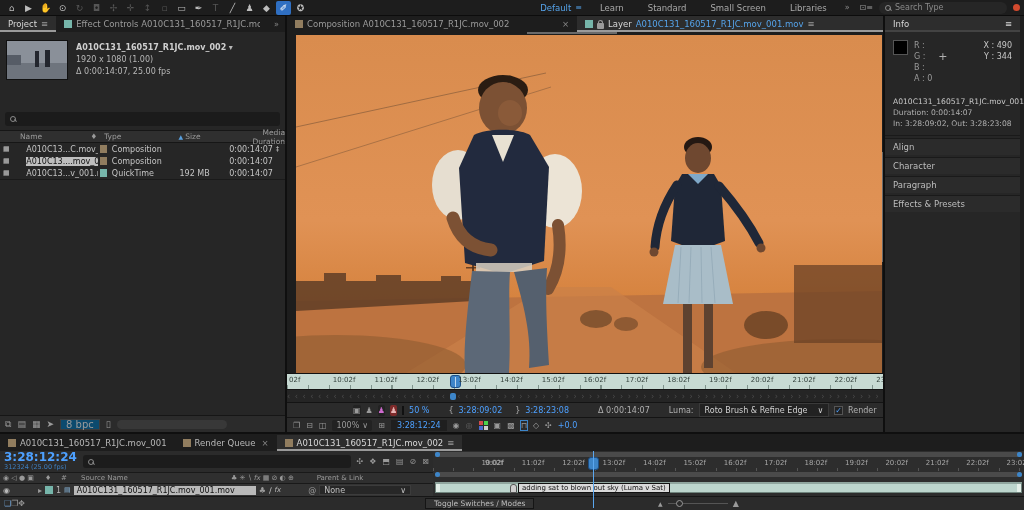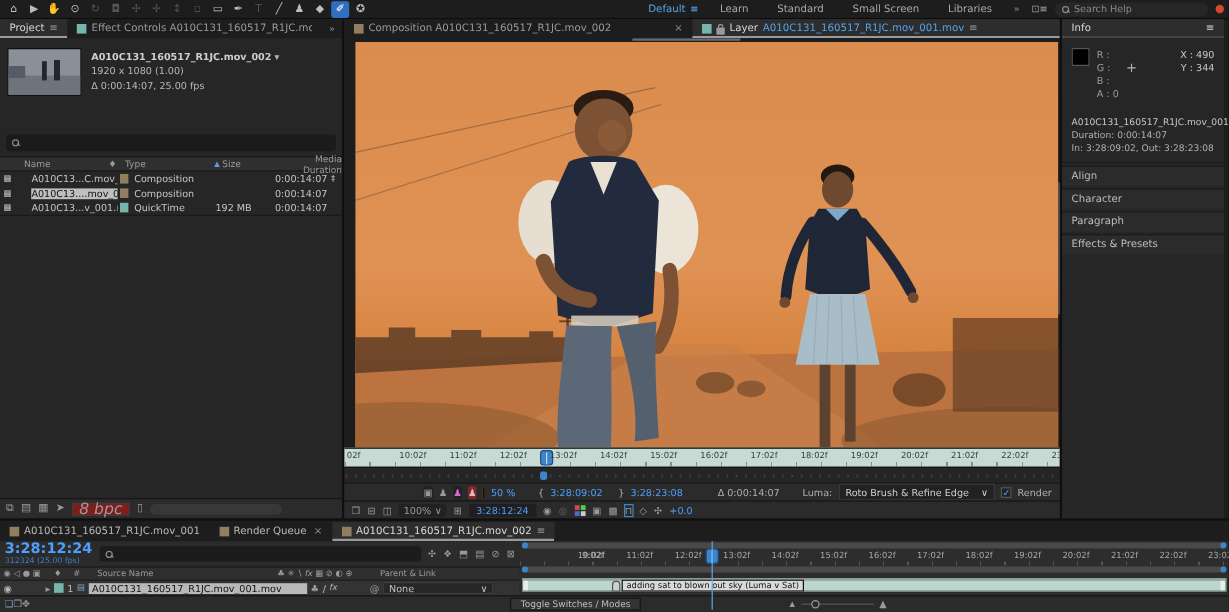--- a/index.html
+++ b/index.html
@@ -53,21 +53,21 @@
   .c-size { width:46px; }
   .c-dur { width:56px; text-align:right; }
   .prow { height:12px; display:flex; align-items:center; font-size:8px; color:#c4c4c4; }
   .prow .nm { width:78px; margin-left:14px; white-space:nowrap; overflow:hidden; }
   .prow.sel .nm { background:#bfbfbf; color:#111; }
   .prow .ric { width:10px; margin-left:3px; font-size:7px; }
   .lblsq { width:8px; height:8px; }
   .sortarrow { color:#58a0e0; font-size:6px; margin-right:2px; }
   #prj-fill { flex:1; background:#262626; border-top:1px solid #1a1a1a; }
   #prj-footer { height:17px; background:#2b2b2b; border-top:1px solid #161616; display:flex; align-items:center; gap:6px; padding:0 5px; color:#9a9a9a; }
-  #bpc { background:#7f1d1d; border:1px solid #3c3c3c; font-size:13px; padding:0 5px; height:11px; display:flex; align-items:center;font-style:italic; }
+  #bpc { background:#0c4a6e; border:1px solid #3c3c3c; font-size:10px; padding:0 5px; height:11px; display:flex; align-items:center; }
   #prj-progress { width:110px; height:9px; background:#383838; border-radius:5px; }
 
   
   #viewer { position:relative; height:341px; background:#1d1d1d; }
   #scene-wrap { position:absolute; left:9px; top:3px; width:586px; height:338px; background:#000; }
   #hthumb { position:absolute; left:240px; top:0; width:90px; height:2px; background:#6a6a6a; }
   #vthumb { position:absolute; right:0; top:120px; width:2px; height:110px; background:#6a6a6a; }
   #lruler { position:relative; height:16px; background:#c7dad3; border-top:1px solid #111; overflow:hidden; }
   #lruler .tk { position:absolute; top:2px; font-size:7px; color:#33413c; }
   #lruler .tickbg { position:absolute; bottom:0; left:0; right:0; height:4px;
@@ -178,21 +178,21 @@
         <span class="ws-menu">≡</span>
         <span class="ws">Learn</span>
         <span class="ws">Standard</span>
         <span class="ws">Small Screen</span>
         <span class="ws">Libraries</span>
       </div>
     <span class="ovf">»</span>
     <span id="panel-opts">⊡≡</span>
     <div id="help-search">
       <span class="mag"></span>
-      <span>Search Help</span>
+      <span>Search Type</span>
     </div>
     <div id="win-close"></div>
   </div>
 
   <div id="main">
 
     <div id="project-panel">
       <div class="tabrow">
         <div class="tab active">
           <span>Project</span>

